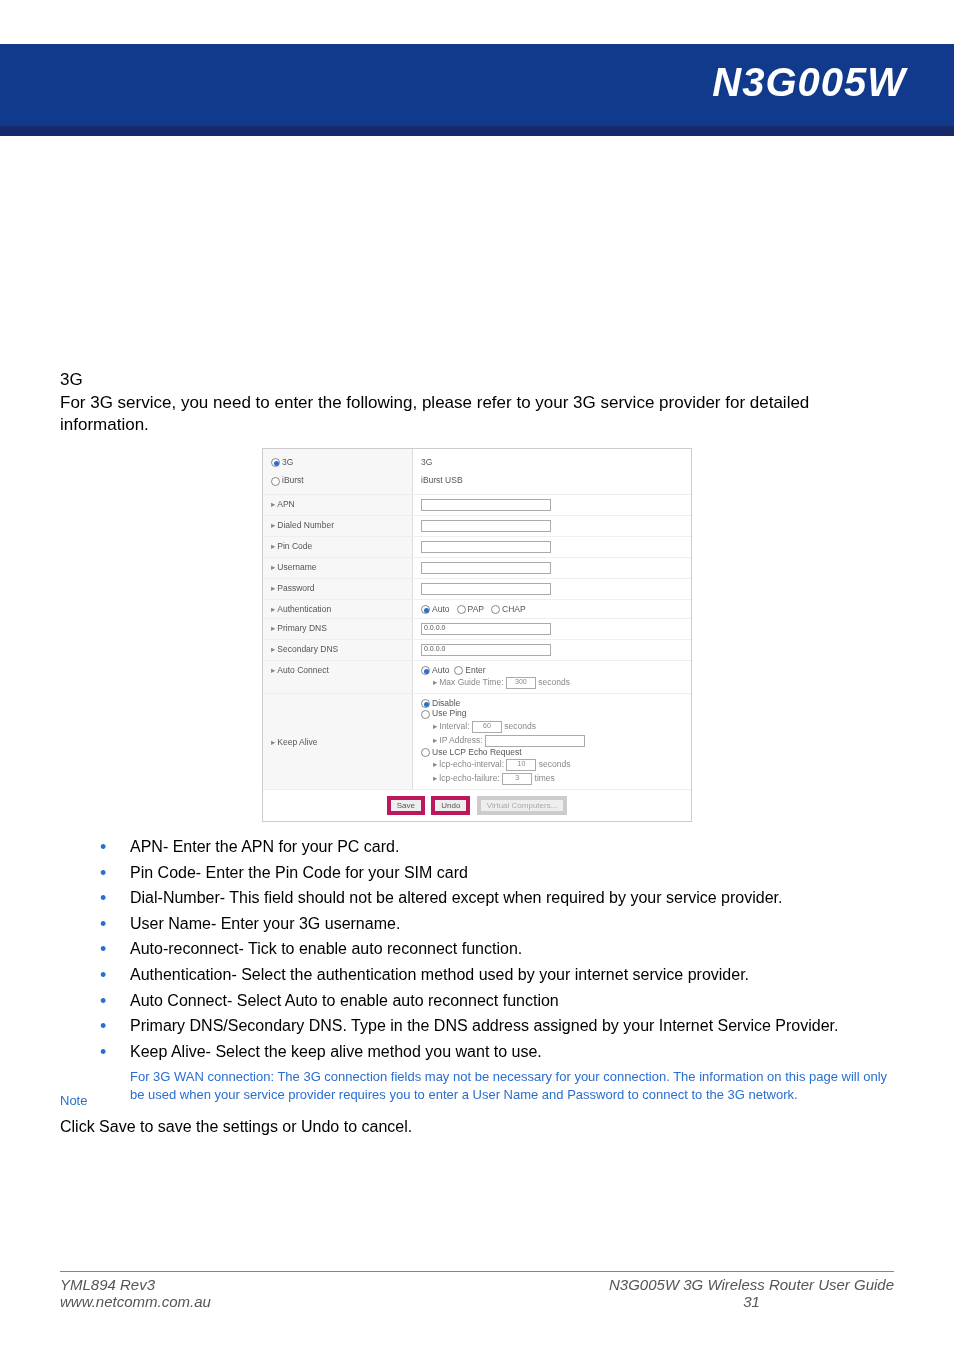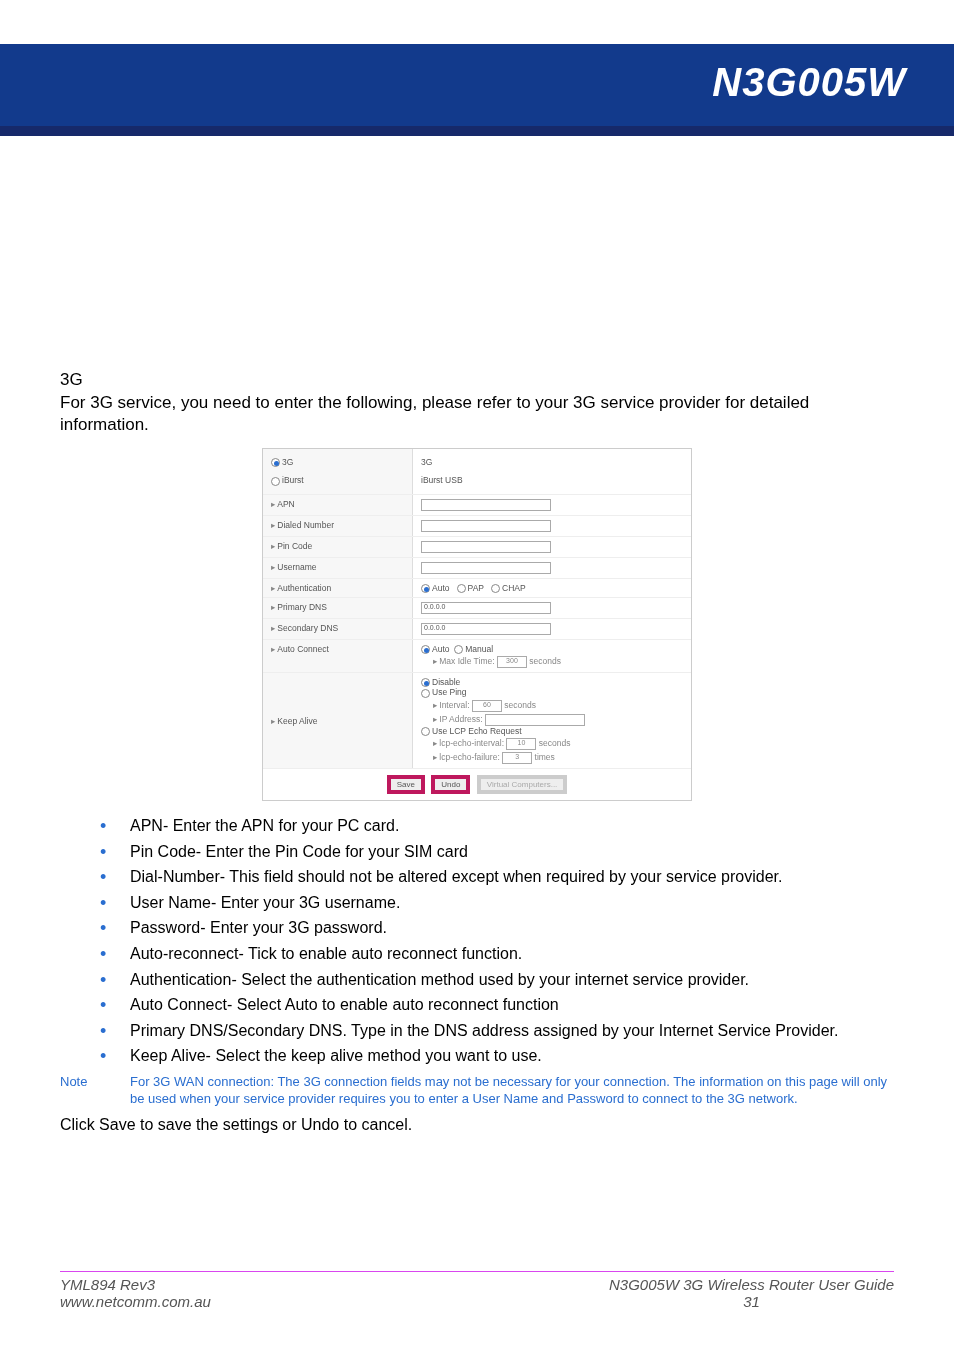--- a/index.html
+++ b/index.html
@@ -83,21 +83,21 @@
   .ss-sub { padding-left: 12px; margin-top:2px; color:#888; }
   .ss-buttons { text-align:center; padding:6px; }
   .ss-btn { display:inline-block; border:4px solid #be185d; padding:1px 6px; font-size:8px; background:#eee; margin:0 2px; }
   .ss-btn.disabled { color:#aaa; border-color:#ccc; }
 
   .bullets { list-style: none; margin: 8px 0 6px 0; }
   .bullets li { position: relative; padding-left: 70px; font-size: 16px; line-height: 1.35; margin-bottom: 4px; }
   .bullets li::before { content:"•"; position:absolute; left:40px; color:#2a6ed0; font-size: 18px; top:-1px; }
 
   .note-row { display:flex; font-size: 13px; color:#2a6ed0; margin: 4px 0 8px 0; line-height:1.35; }
-  .note-label { width: 70px; flex-shrink:0; padding-left:0; }
+  .note-label { width: 70px; flex-shrink:0; padding-left:0;margin-top:24px; }
   .note-text { flex:1; }
 
   .closing { font-size: 16px; margin-top: 4px; }
 
   .footer {
     position: absolute;
     bottom: 40px;
     left: 60px;
     width: 834px;
     border-top: 1px solid #d946ef;
@@ -143,41 +143,45 @@
       </div>
     <div class="ss-row">
         <div class="ss-left"><span class="ss-bullet">▸</span><span>Pin Code</span></div>
         <div class="ss-right"><span class="ss-input w1"></span></div>
       </div>
     <div class="ss-row">
         <div class="ss-left"><span class="ss-bullet">▸</span><span>Username</span></div>
         <div class="ss-right"><span class="ss-input w1"></span></div>
       </div>
     <div class="ss-row">
+        <div class="ss-left"><span class="ss-bullet">▸</span><span>Password</span></div>
+        <div class="ss-right"><span class="ss-input w1"></span></div>
+      </div>
+    <div class="ss-row">
         <div class="ss-left"><span class="ss-bullet">▸</span><span>Authentication</span></div>
         <div class="ss-right">
       <span class="ss-radio checked"></span><span>Auto</span>&nbsp;&nbsp;
       <span class="ss-radio"></span><span>PAP</span>&nbsp;&nbsp;
       <span class="ss-radio"></span><span>CHAP</span>
     </div>
       </div>
     <div class="ss-row">
         <div class="ss-left"><span class="ss-bullet">▸</span><span>Primary DNS</span></div>
         <div class="ss-right"><span class="ss-input w1" style="font-size:7px;padding-left:2px;">0.0.0.0</span></div>
       </div>
     <div class="ss-row">
         <div class="ss-left"><span class="ss-bullet">▸</span><span>Secondary DNS</span></div>
         <div class="ss-right"><span class="ss-input w1" style="font-size:7px;padding-left:2px;">0.0.0.0</span></div>
       </div>
     <div class="ss-row">
         <div class="ss-left"><span class="ss-bullet">▸</span><span>Auto Connect</span></div>
         <div class="ss-right">
       <span class="ss-radio checked"></span><span>Auto</span>&nbsp;
-      <span class="ss-radio"></span><span>Manual</span>
-      <div class="ss-sub"><span class="ss-bullet">▸</span><span>Max Idle Time:</span> <span class="ss-input w2" style="font-size:7px;text-align:center;">300</span> <span>seconds</span></div>
+      <span class="ss-radio"></span><span>Enter</span>
+      <div class="ss-sub"><span class="ss-bullet">▸</span><span>Max Guide Time:</span> <span class="ss-input w2" style="font-size:7px;text-align:center;">300</span> <span>seconds</span></div>
     </div>
       </div>
     <div class="ss-row">
         <div class="ss-left" style="display:flex;align-items:center;">
           <span class="ss-bullet">▸</span>
           <span>Keep Alive</span>
         </div>
         <div class="ss-right">
       <div><span class="ss-radio checked"></span><span>Disable</span></div>
       <div><span class="ss-radio"></span><span>Use Ping</span></div>
@@ -193,21 +197,20 @@
       <span class="ss-btn">Undo</span>
       <span class="ss-btn disabled">Virtual Computers...</span>
     </div>
   </div>
 
   <ul class="bullets">
     <li>APN- Enter the APN for your PC card.</li>
     <li>Pin Code- Enter the Pin Code for your SIM card</li>
     <li>Dial-Number- This field should not be altered except when required by your service provider.</li>
     <li>User Name- Enter your 3G username.</li>
-    <li>Password- Enter your 3G password.</li>
     <li>Auto-reconnect- Tick to enable auto reconnect function.</li>
     <li>Authentication- Select the authentication method used by your internet service provider.</li>
     <li>Auto Connect- Select Auto to enable auto reconnect function</li>
     <li>Primary DNS/Secondary DNS. Type in the DNS address assigned by your Internet Service Provider.</li>
     <li>Keep Alive- Select the keep alive method you want to use.</li>
   </ul>
 
   <div class="note-row">
     <div class="note-label">Note</div>
     <div class="note-text">For 3G WAN connection: The 3G connection fields may not be necessary for your connection. The information on this page will only be used when your service provider requires you to enter a User Name and Password to connect to the 3G network.</div>

